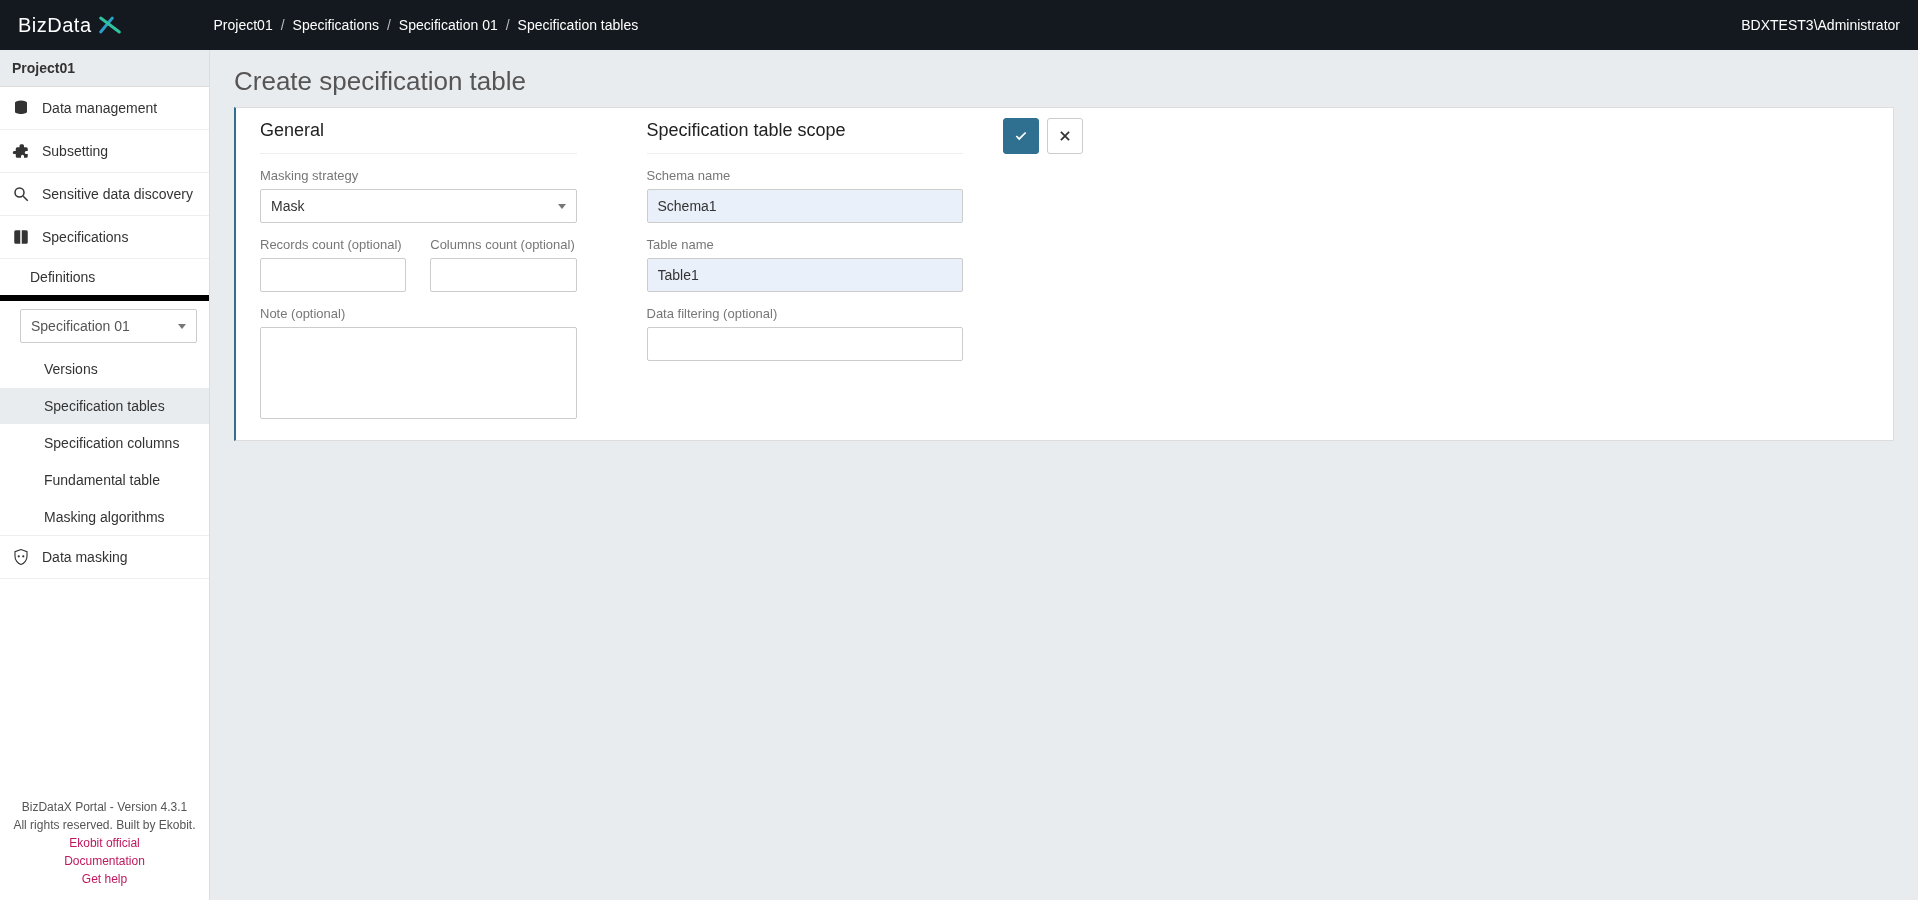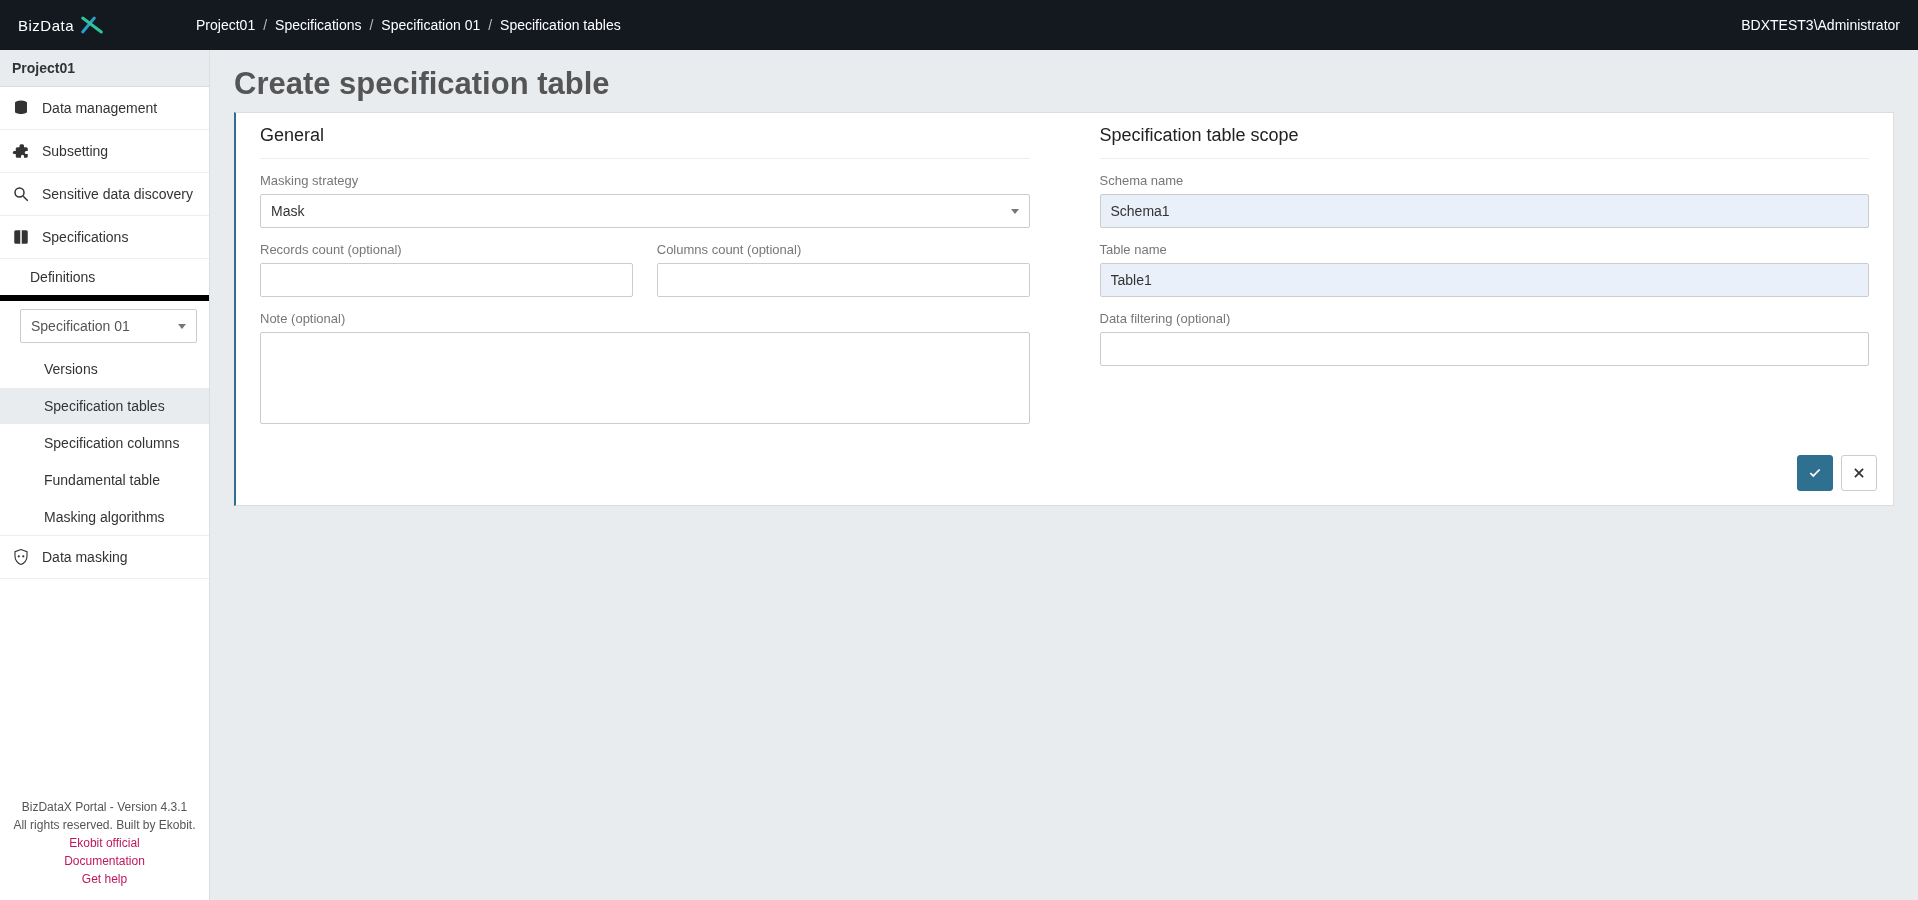--- a/index.html
+++ b/index.html
@@ -10,21 +10,21 @@
   .header {
     background: #14181f;
     height: 50px;
     display: flex;
     align-items: center;
     padding: 0 18px;
     color: #fff;
   }
   .logo {
     display: flex; align-items: center;
-    font-size: 15px; font-weight: 300; letter-spacing: 0.5px;
+    font-size: 20px; font-weight: 300; letter-spacing: 0.5px;
     margin-right: 90px;
   }
   .logo svg { margin-left: 4px; }
   .breadcrumb {
     display: flex; align-items: center; gap: 8px; color: #fff; font-size: 14px;
   }
   .breadcrumb .sep { color: #bbb; }
   .breadcrumb .crumb { color: #fff; }
   .header-user { margin-left: auto; font-size: 14px; }
 
@@ -59,28 +59,28 @@
   .sub-sub.active { background: #e9ecef; }
   .spec-block-end { border-bottom: 1px solid #eee; }
   .spacer { flex: 1; }
   .footer {
     padding: 12px; text-align: center; font-size: 12px; color: #555; line-height: 1.5;
   }
   .footer a { display: block; }
 
   
   .content { flex: 1; padding: 12px 24px 0 24px; overflow-y: auto; }
-  .page-title { font-size: 31px; font-weight: 700; color: #555; margin: 4px 0 10px 0; }
+  .page-title { font-size: 26px; font-weight: 400; color: #555; margin: 4px 0 10px 0; }
 
   .card {
     background: #fff;
     border: 1px solid #ddd;
     border-left: 2px solid #2f6f8f;
     display: flex;
-    flex-direction: column;
+    flex-direction: row;
   }
   .card-body {
     display: flex;
     padding: 12px 24px 4px 24px;
     gap: 70px;
   }
   .col { flex: 1; }
   .section-title {
     font-size: 18px; font-weight: 400; color: #222;
     border-bottom: 1px solid #eee; padding-bottom: 12px; margin-bottom: 14px;

